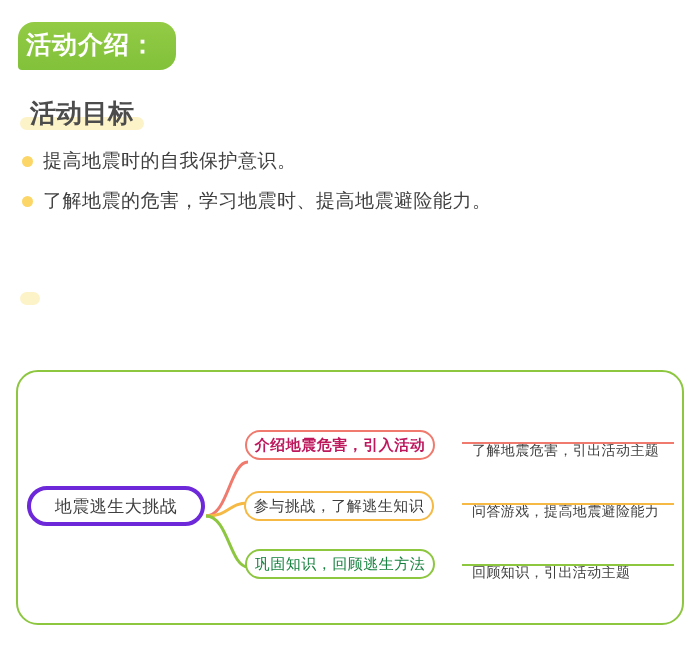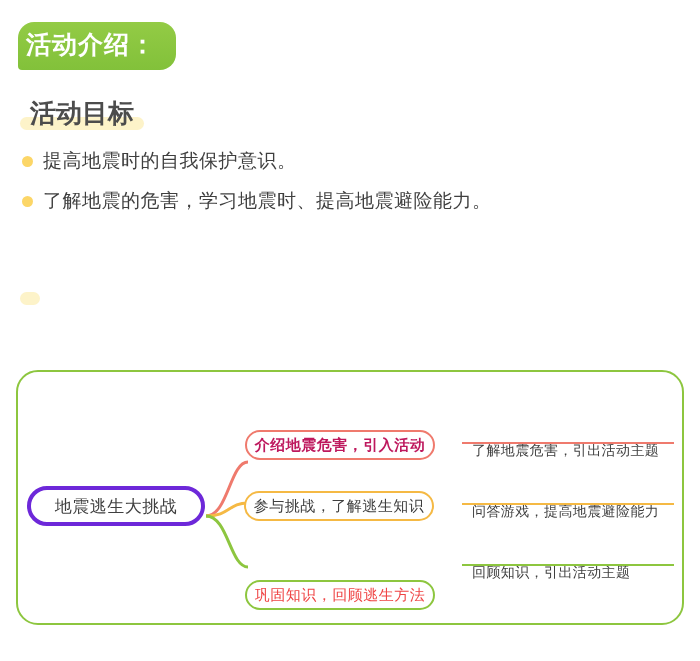--- a/index.html
+++ b/index.html
@@ -130,21 +130,21 @@
   }
   .node-mid {
     width: 190px;
     height: 30px;
     border-radius: 15px;
     border-width: 2px;
     border-style: solid;
   }
   #node-mid-1 { left: 245px; top: 430px; border-color: #ef7a6d; color: #be185d; font-weight: bold; }
   #node-mid-2 { left: 244px; top: 491px; border-color: #f5b944; color: #3f3f3f; }
-  #node-mid-3 { left: 245px; top: 580px; border-color: #8dc63f; color: #ef4444; justify-content: center; }
+  #node-mid-3 { left: 245px; top: 549px; border-color: #8dc63f; color: #15803d; justify-content: center; }
 
   .leaf {
     position: absolute;
     font-size: 14px;
     color: #3f3f3f;
     letter-spacing: 0.4px;
     white-space: nowrap;
     padding-bottom: 4px;
     margin-top: 24px;
   }

